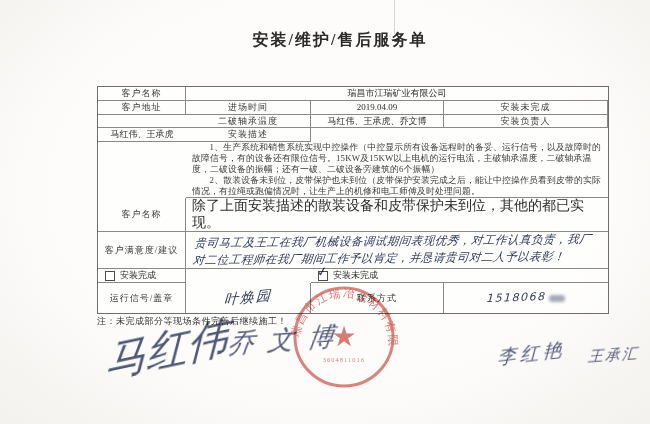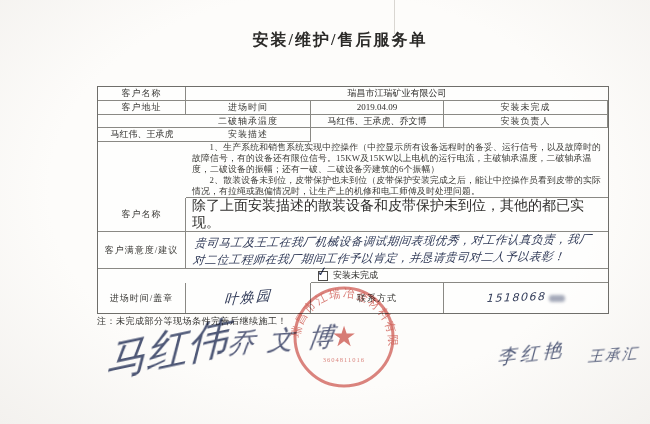--- a/index.html
+++ b/index.html
@@ -104,28 +104,32 @@
   </div>
 
   <div class="cell label">客户名称</div>
   <div class="cell span-rest last-col left-top small">除了上面安装描述的散装设备和皮带保护未到位，其他的都已实现。</div>
 
   <div class="cell label">客户满意度/建议</div>
   <div class="cell span-rest last-col left-top">
     <div class="hand ink satisfaction-text">贵司马工及王工在我厂机械设备调试期间表现优秀，对工作认真负责，我厂对二位工程师在我厂期间工作予以肯定，并恳请贵司对二人予以表彰！</div>
   </div>
 
+  <div class="cell checkbox-cell">
+    <span class="cbox"></span>
+    <span>安装完成</span>
+  </div>
   <div class="cell span-34 last-col checkbox-cell">
     <span class="cbox">
         <span class="tick ink">✓</span>
       </span>
     <span>安装未完成</span>
   </div>
 
-  <div class="cell label last-row">进场时间/盖章</div>
+  <div class="cell label last-row">运行信号/盖章</div>
   <div class="cell last-row">
     <span class="hand ink sig-cell-text">叶焕园</span>
   </div>
   <div class="cell label last-row">联系方式</div>
   <div class="cell last-col last-row">
     <span class="hand ink phone-text">1518068</span>
     <span class="blur-blob"></span>
   </div>
 </div>
 

